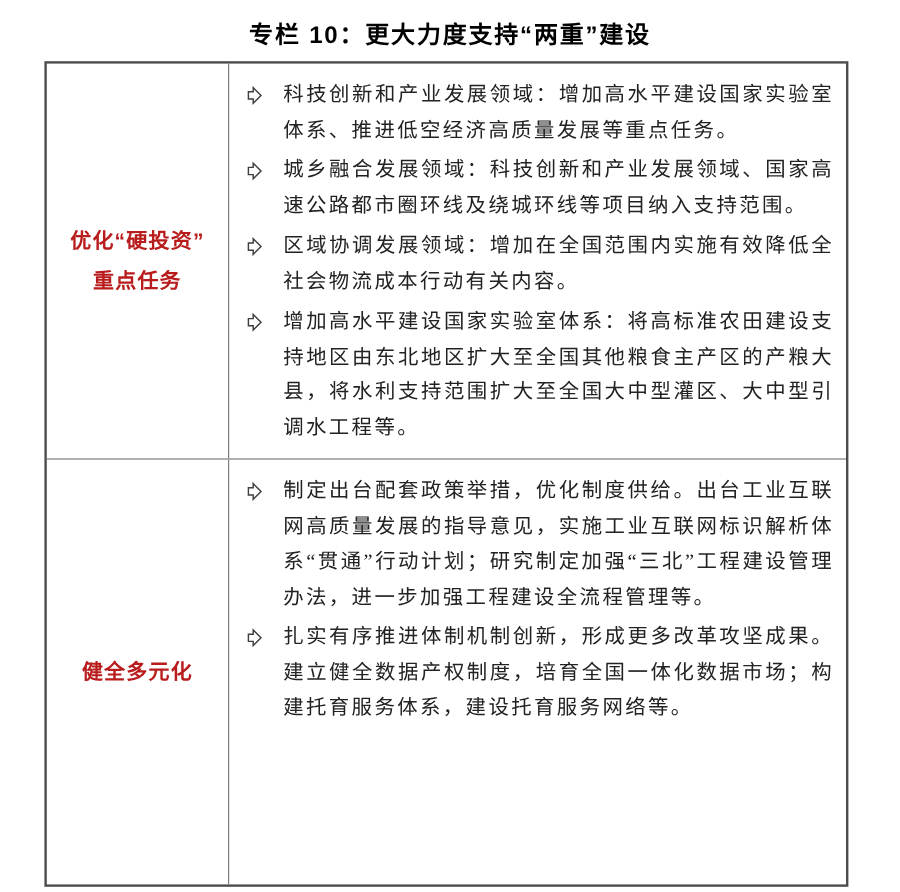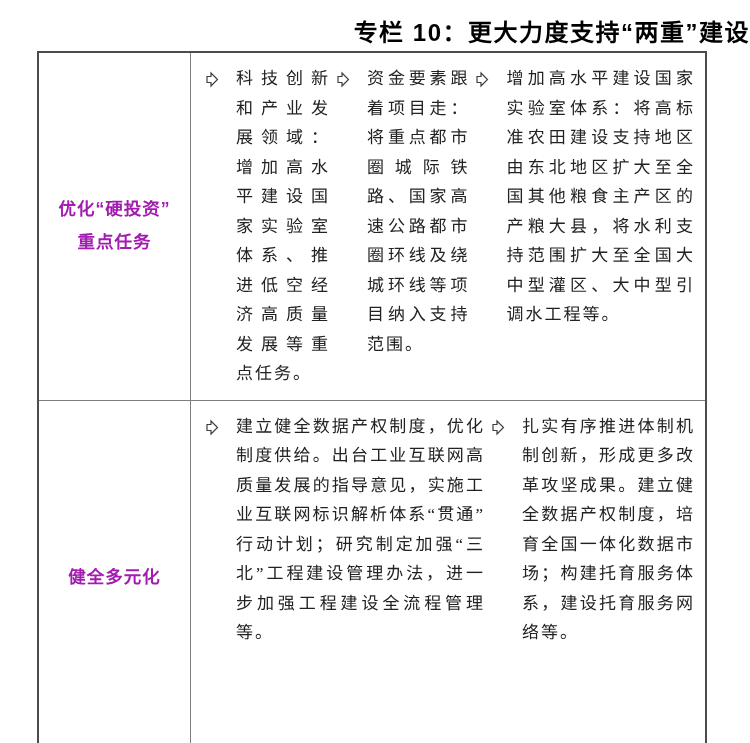--- a/index.html
+++ b/index.html
@@ -10,24 +10,24 @@
   body {
     width: 750px;
     height: 743px;
     position: relative;
     font-family: "Liberation Serif", "DejaVu Serif", serif;
     color: #1c1c1c;
     overflow: hidden;
   }
   .doc-title {
     margin: 13px 0 0 0;
-    text-align: right;
+    text-align: center;
     font-family: "Liberation Sans", "DejaVu Sans", sans-serif;
     font-weight: 700;
-    font-size: 24px;
+    font-size: 20px;
     letter-spacing: 1.5px;
     color: #000000;
   }
   .box-table {
     position: absolute;
     left: 37px;
     top: 51px;
     width: 670px;
     box-sizing: border-box;
     border: 2px solid #4c4c4c;
@@ -48,31 +48,30 @@
     display: flex;
     align-items: center;
     justify-content: center;
   }
   .label-text {
     font-family: "Liberation Sans", "DejaVu Sans", sans-serif;
     font-weight: 700;
     font-size: 17.5px;
     line-height: 33px;
     text-align: center;
-    color: #a21caf;
+    color: #b91c1c;
     letter-spacing: 1px;
   }
   .label-text span { display: block; }
   .content-cell {
     flex: 1;
     box-sizing: border-box;
     padding: 11px 10px 11px 12px;
     display: flex;
-    flex-direction: row;
-    justify-content: center;
+    flex-direction: column;
     gap: 4px;
   }
   .row-1 .content-cell { min-height: 305px; }
   .row-2 .content-cell { min-height: 354px; }
   .bullet {
     display: flex;
     align-items: flex-start;
   }
   .bullet-icon {
     flex: none;
@@ -108,21 +107,27 @@
       <div class="bullet">
         <svg class="bullet-icon" viewBox="0 0 14 17">
             <path d="M2 5.5 H6 V2 L12.5 8.5 L6 15 V11.5 H2 Z" fill="#ffffff" stroke="#3f3f3f" stroke-width="1.2" stroke-linejoin="miter"></path>
           </svg>
         <div class="bullet-text">科技创新和产业发展领域：增加高水平建设国家实验室体系、推进低空经济高质量发展等重点任务。</div>
       </div>
       <div class="bullet">
         <svg class="bullet-icon" viewBox="0 0 14 17">
             <path d="M2 5.5 H6 V2 L12.5 8.5 L6 15 V11.5 H2 Z" fill="#ffffff" stroke="#3f3f3f" stroke-width="1.2" stroke-linejoin="miter"></path>
           </svg>
-        <div class="bullet-text">资金要素跟着项目走：将重点都市圈城际铁路、国家高速公路都市圈环线及绕城环线等项目纳入支持范围。</div>
+        <div class="bullet-text">城乡融合发展领域：科技创新和产业发展领域、国家高速公路都市圈环线及绕城环线等项目纳入支持范围。</div>
+      </div>
+      <div class="bullet">
+        <svg class="bullet-icon" viewBox="0 0 14 17">
+            <path d="M2 5.5 H6 V2 L12.5 8.5 L6 15 V11.5 H2 Z" fill="#ffffff" stroke="#3f3f3f" stroke-width="1.2" stroke-linejoin="miter"></path>
+          </svg>
+        <div class="bullet-text">区域协调发展领域：增加在全国范围内实施有效降低全社会物流成本行动有关内容。</div>
       </div>
       <div class="bullet">
         <svg class="bullet-icon" viewBox="0 0 14 17">
             <path d="M2 5.5 H6 V2 L12.5 8.5 L6 15 V11.5 H2 Z" fill="#ffffff" stroke="#3f3f3f" stroke-width="1.2" stroke-linejoin="miter"></path>
           </svg>
         <div class="bullet-text">增加高水平建设国家实验室体系：将高标准农田建设支持地区由东北地区扩大至全国其他粮食主产区的产粮大县，将水利支持范围扩大至全国大中型灌区、大中型引调水工程等。</div>
       </div>
     </div>
   </div>
 
@@ -130,21 +135,21 @@
     <div class="label-cell">
       <div class="label-text">
         <span>健全多元化</span>
       </div>
     </div>
     <div class="content-cell">
       <div class="bullet">
         <svg class="bullet-icon" viewBox="0 0 14 17">
             <path d="M2 5.5 H6 V2 L12.5 8.5 L6 15 V11.5 H2 Z" fill="#ffffff" stroke="#3f3f3f" stroke-width="1.2" stroke-linejoin="miter"></path>
           </svg>
-        <div class="bullet-text">建立健全数据产权制度，优化制度供给。出台工业互联网高质量发展的指导意见，实施工业互联网标识解析体系“贯通”行动计划；研究制定加强“三北”工程建设管理办法，进一步加强工程建设全流程管理等。</div>
+        <div class="bullet-text">制定出台配套政策举措，优化制度供给。出台工业互联网高质量发展的指导意见，实施工业互联网标识解析体系“贯通”行动计划；研究制定加强“三北”工程建设管理办法，进一步加强工程建设全流程管理等。</div>
       </div>
       <div class="bullet">
         <svg class="bullet-icon" viewBox="0 0 14 17">
             <path d="M2 5.5 H6 V2 L12.5 8.5 L6 15 V11.5 H2 Z" fill="#ffffff" stroke="#3f3f3f" stroke-width="1.2" stroke-linejoin="miter"></path>
           </svg>
         <div class="bullet-text">扎实有序推进体制机制创新，形成更多改革攻坚成果。建立健全数据产权制度，培育全国一体化数据市场；构建托育服务体系，建设托育服务网络等。</div>
       </div>
     </div>
   </div>
 

